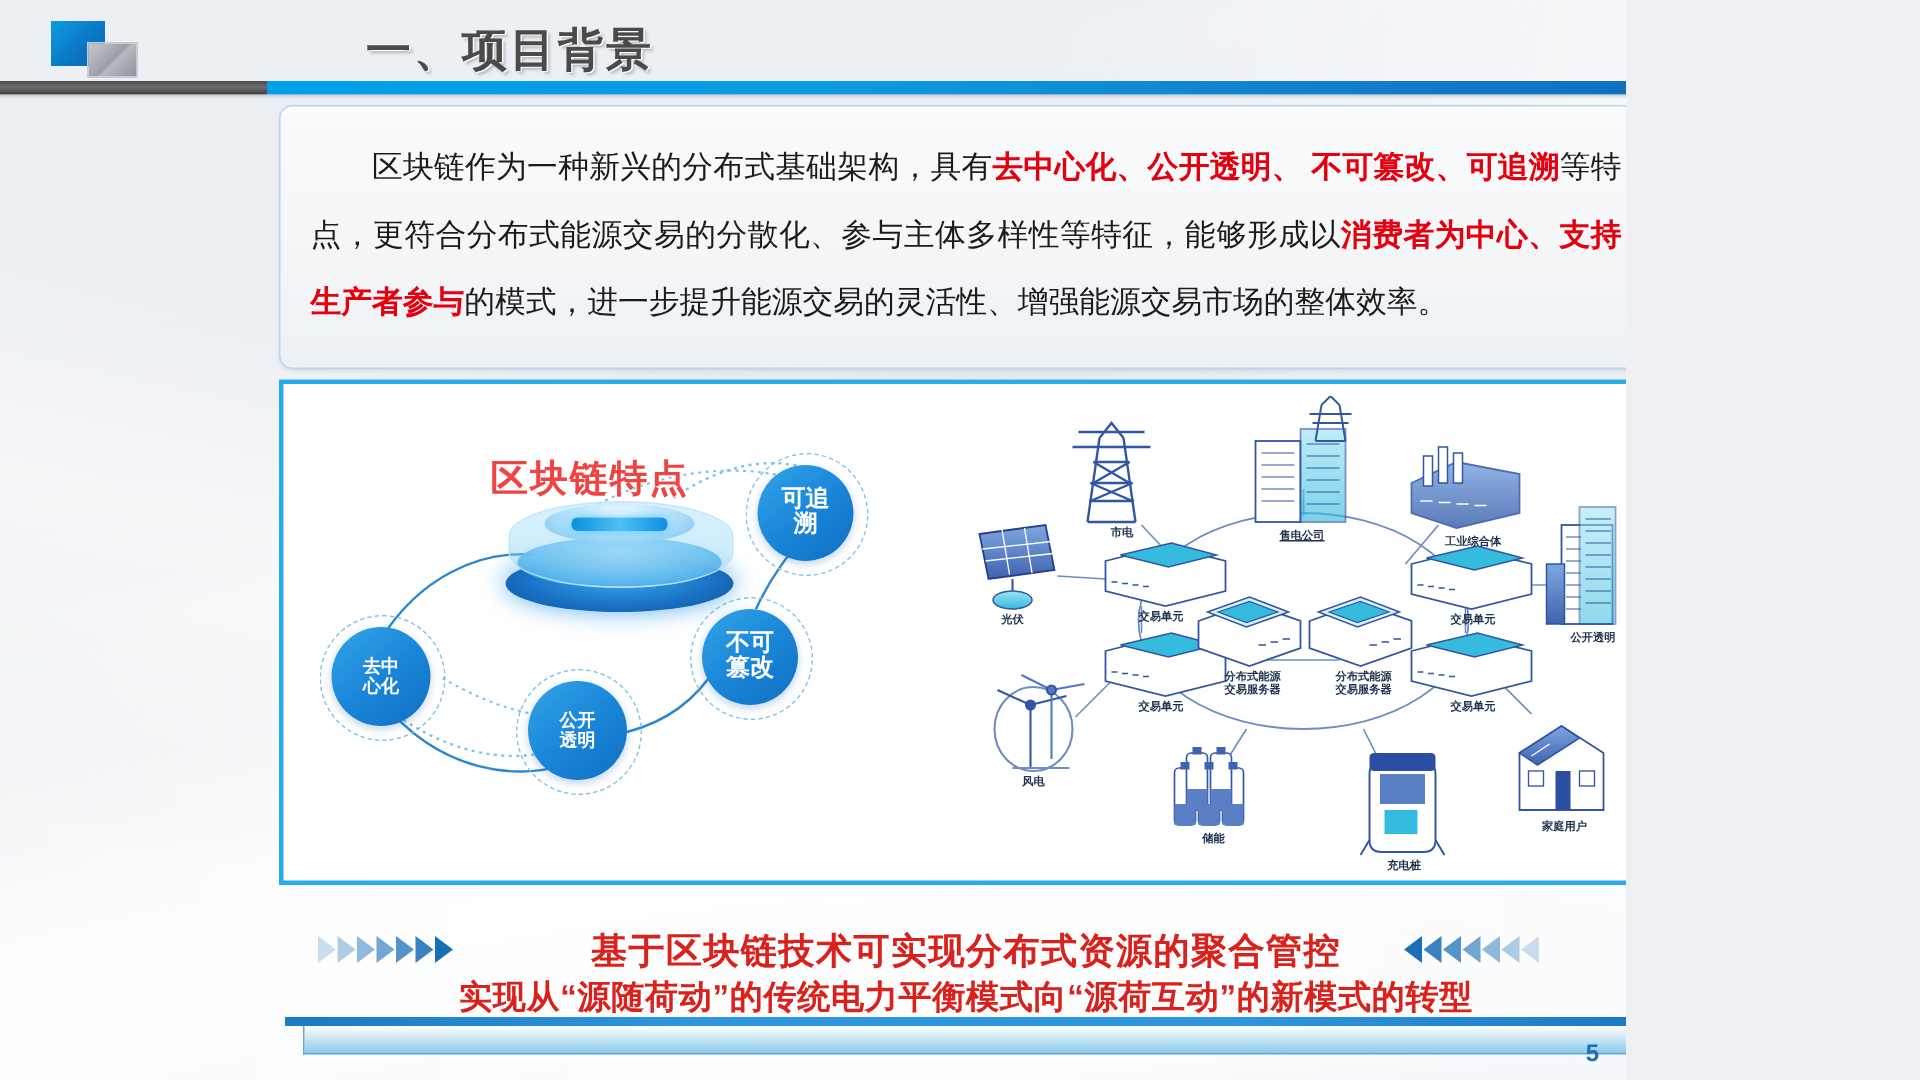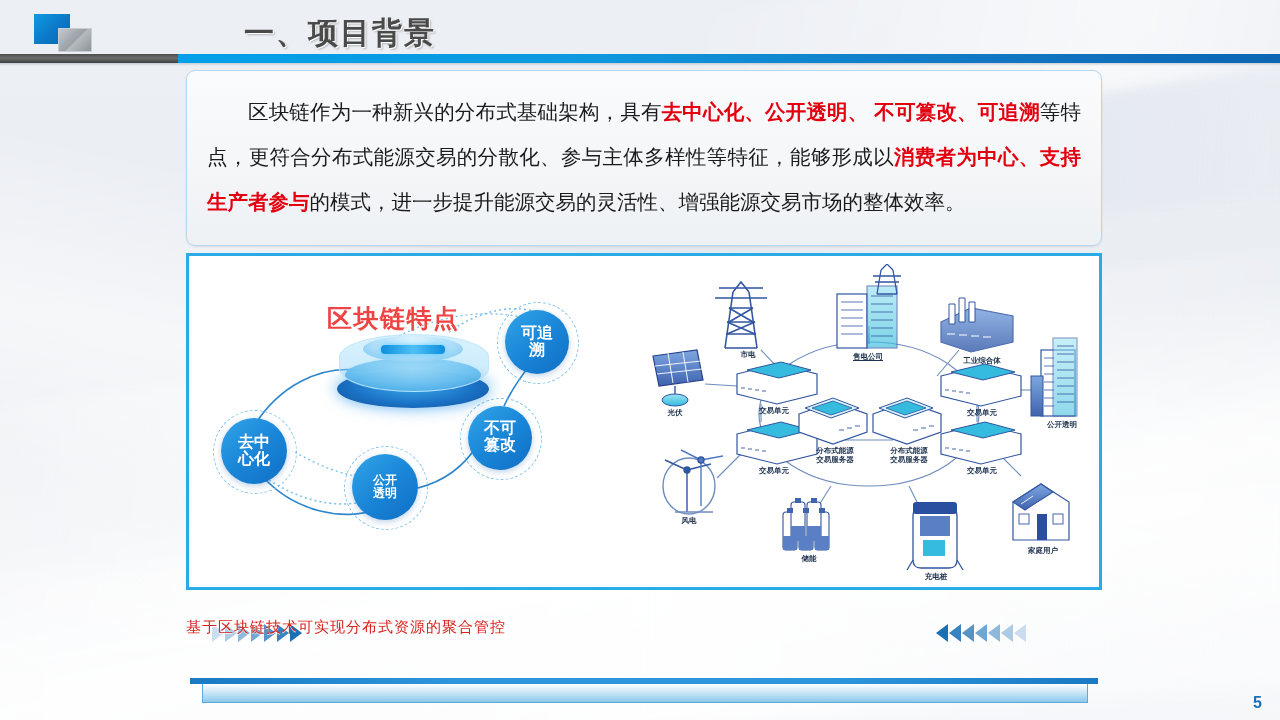--- a/index.html
+++ b/index.html
@@ -7,21 +7,21 @@
   body{
     width:1280px;height:720px;overflow:hidden;
     font-family:"Liberation Sans","DejaVu Sans",sans-serif;
     background:#eef0f4;
     position:relative;
   }
 
   
   #slide{
     position:absolute;inset:0;
-    width:1280px;height:720px;
+    width:1084px;height:720px;
     background:
       linear-gradient(168deg,rgba(255,255,255,0) 55%,rgba(255,255,255,.85) 72%,rgba(255,255,255,0) 90%),
       linear-gradient(192deg,rgba(255,255,255,0) 40%,rgba(255,255,255,.55) 58%,rgba(255,255,255,0) 75%),
       linear-gradient(180deg,#eceff4 0%,#eaedf2 40%,#f2f4f7 75%,#f6f7fa 100%);
     overflow:hidden;
   }
   
   .swoosh{position:absolute;pointer-events:none;}
   .swoosh-a{left:-120px;top:330px;width:1500px;height:260px;
     background:linear-gradient(100deg,rgba(255,255,255,0) 0%,rgba(255,255,255,.75) 45%,rgba(255,255,255,0) 100%);
@@ -110,21 +110,21 @@
   
   #bc-links{position:absolute;left:0;top:0;width:430px;height:315px;z-index:2;}
 
   .bubble{position:absolute;border-radius:50%;z-index:5;
     background:linear-gradient(140deg,#32a5e8 0%,#1a86d8 50%,#0f6fc4 100%);
     color:#ffffff;font-weight:bold;display:flex;align-items:center;justify-content:center;
     text-align:center;line-height:1.05;box-shadow:0 2px 6px rgba(20,90,160,.28);}
   .bubble .t{display:block;padding:0 2px;}
   .ring{position:absolute;border-radius:50%;border:1.5px dashed #7fc2ea;z-index:3;}
 
-  #bubble-decentral{left:22px;top:152px;width:66px;height:66px;font-size:16px;}
+  #bubble-decentral{left:22px;top:152px;width:66px;height:66px;font-size:12px;}
   #ring-decentral{left:14px;top:144px;width:82px;height:82px;}
   #bubble-transparent{left:153px;top:188px;width:66px;height:66px;font-size:12px;}
   #ring-transparent{left:145px;top:180px;width:82px;height:82px;}
   #bubble-immutable{left:269px;top:140px;width:64px;height:64px;font-size:16px;font-family:Liberation Mono, monospace;}
   #ring-immutable{left:261px;top:132px;width:80px;height:80px;}
   #bubble-traceable{left:306px;top:44px;width:64px;height:64px;font-size:16px;}
   #ring-traceable{left:298px;top:36px;width:80px;height:80px;}
 
   
   #net-graphic{position:absolute;left:452px;top:8px;width:456px;height:320px;}
@@ -134,22 +134,22 @@
     font-family:"DejaVu Sans","Liberation Sans",sans-serif;}
 
   
   #banner{position:absolute;left:186px;top:608px;width:916px;height:70px;}
   .arrows{position:absolute;top:16px;display:flex;gap:1px;align-items:center;}
   .arrows-left{left:26px;}
   .arrows-right{left:750px;}
   .ar{width:0;height:0;border-top:9px solid transparent;border-bottom:9px solid transparent;}
   .ar-r{border-left:12px solid #1a6fb5;}
   .ar-l{border-right:12px solid #1a6fb5;}
-  #banner-line1{position:absolute;left:0;top:10px;width:916px;
-    font-size:15px;font-weight:normal;color:#d8221d;letter-spacing:1px;
+  #banner-line1{position:absolute;left:0;top:10px;width:916px;text-align:center;
+    font-size:24px;font-weight:bold;color:#d8221d;letter-spacing:1px;
     text-shadow:0 1px 0 rgba(255,255,255,.85);}
   #banner-line2{position:absolute;left:0;top:42px;width:916px;text-align:center;
     font-size:22px;font-weight:bold;color:#d8221d;letter-spacing:.5px;
     text-shadow:0 1px 0 rgba(255,255,255,.85);}
   
   #pedestal{position:absolute;left:190px;top:678px;width:908px;height:28px;}
   #pedestal .top{position:absolute;left:0;top:0;width:908px;height:6px;
     background:linear-gradient(90deg,#1a7ac4,#2d96dd 30%,#2d96dd 70%,#1a7ac4);}
   #pedestal .face{position:absolute;left:12px;top:6px;width:884px;height:18px;
     background:linear-gradient(180deg,#ffffff 0%,#d6ecf9 35%,#a9d7f2 75%,#8ec7ec 100%);
@@ -438,20 +438,21 @@
     <div class="arrows arrows-right" id="arrows-right">
         <span class="ar ar-l" style="opacity: 1;"></span>
         <span class="ar ar-l" style="opacity: 0.87;"></span>
         <span class="ar ar-l" style="opacity: 0.74;"></span>
         <span class="ar ar-l" style="opacity: 0.61;"></span>
         <span class="ar ar-l" style="opacity: 0.48;"></span>
         <span class="ar ar-l" style="opacity: 0.35;"></span>
         <span class="ar ar-l" style="opacity: 0.22;"></span>
       </div>
     <div id="banner-line1">基于区块链技术可实现分布式资源的聚合管控</div>
+    <div id="banner-line2">实现从“源随荷动”的传统电力平衡模式向“源荷互动”的新模式的转型</div>
   </div>
 
   <div id="pedestal">
     <div class="top"></div>
       <div class="face"></div>
   </div>
 
   <div id="page-number">5</div>
 </div>
 

